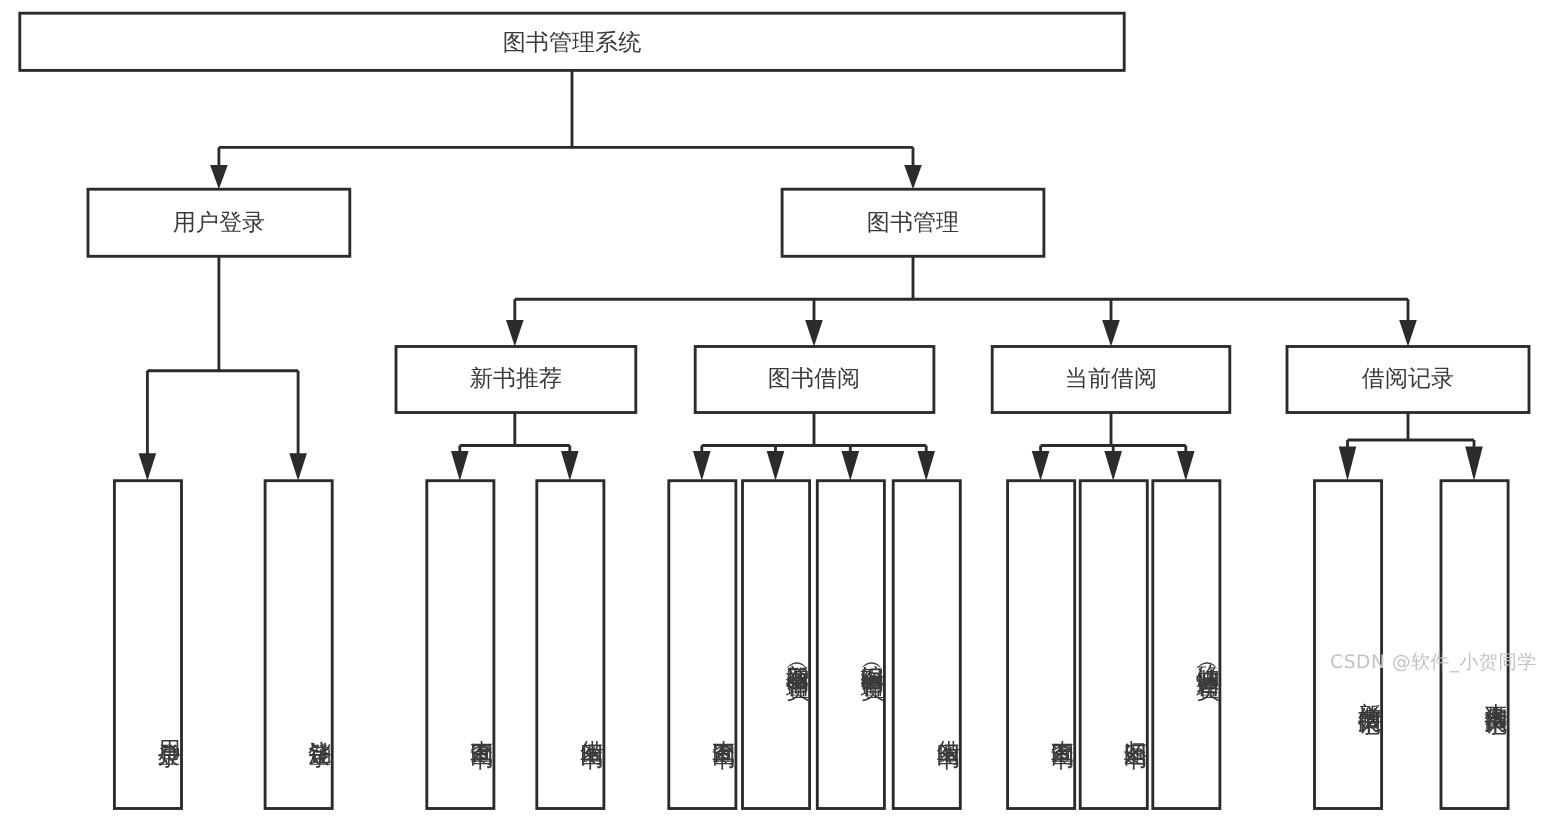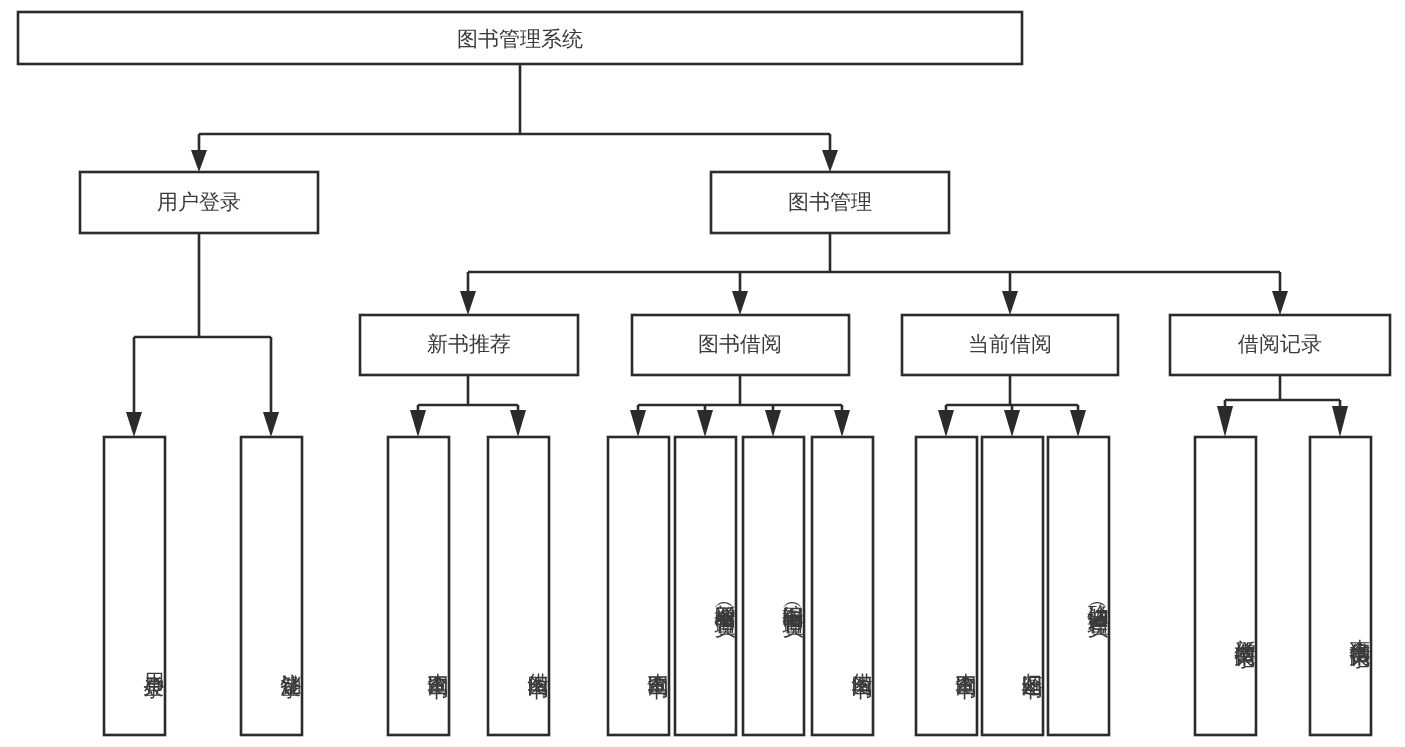--- a/index.html
+++ b/index.html
@@ -211,14 +211,15 @@
   <div class="leaf-label" style="left:743px; top:437px; width:61px; height:298px; padding-top:10px;">编辑图书（管理员）</div>
   <div class="leaf-label" style="left:812px; top:437px; width:61px; height:298px; padding-top:74px;">借阅图书</div>
 
   <div class="leaf-label" style="left:916px; top:437px; width:61px; height:298px; padding-top:74px;">查询图书</div>
   <div class="leaf-label" style="left:982px; top:437px; width:61px; height:298px; padding-top:74px;">归还图书</div>
   <div class="leaf-label" style="left:1048px; top:437px; width:61px; height:298px; padding-top:10px;">确认归还（管理员）</div>
 
   <div class="leaf-label" style="left:1195px; top:437px; width:61px; height:298px; padding-top:42px;">新增借阅记录</div>
   <div class="leaf-label" style="left:1310px; top:437px; width:61px; height:298px; padding-top:42px;">查询借阅记录</div>
 
+  <div class="watermark">CSDN @软件_小贺同学</div>
 
 </div>
 
 </body></html>

